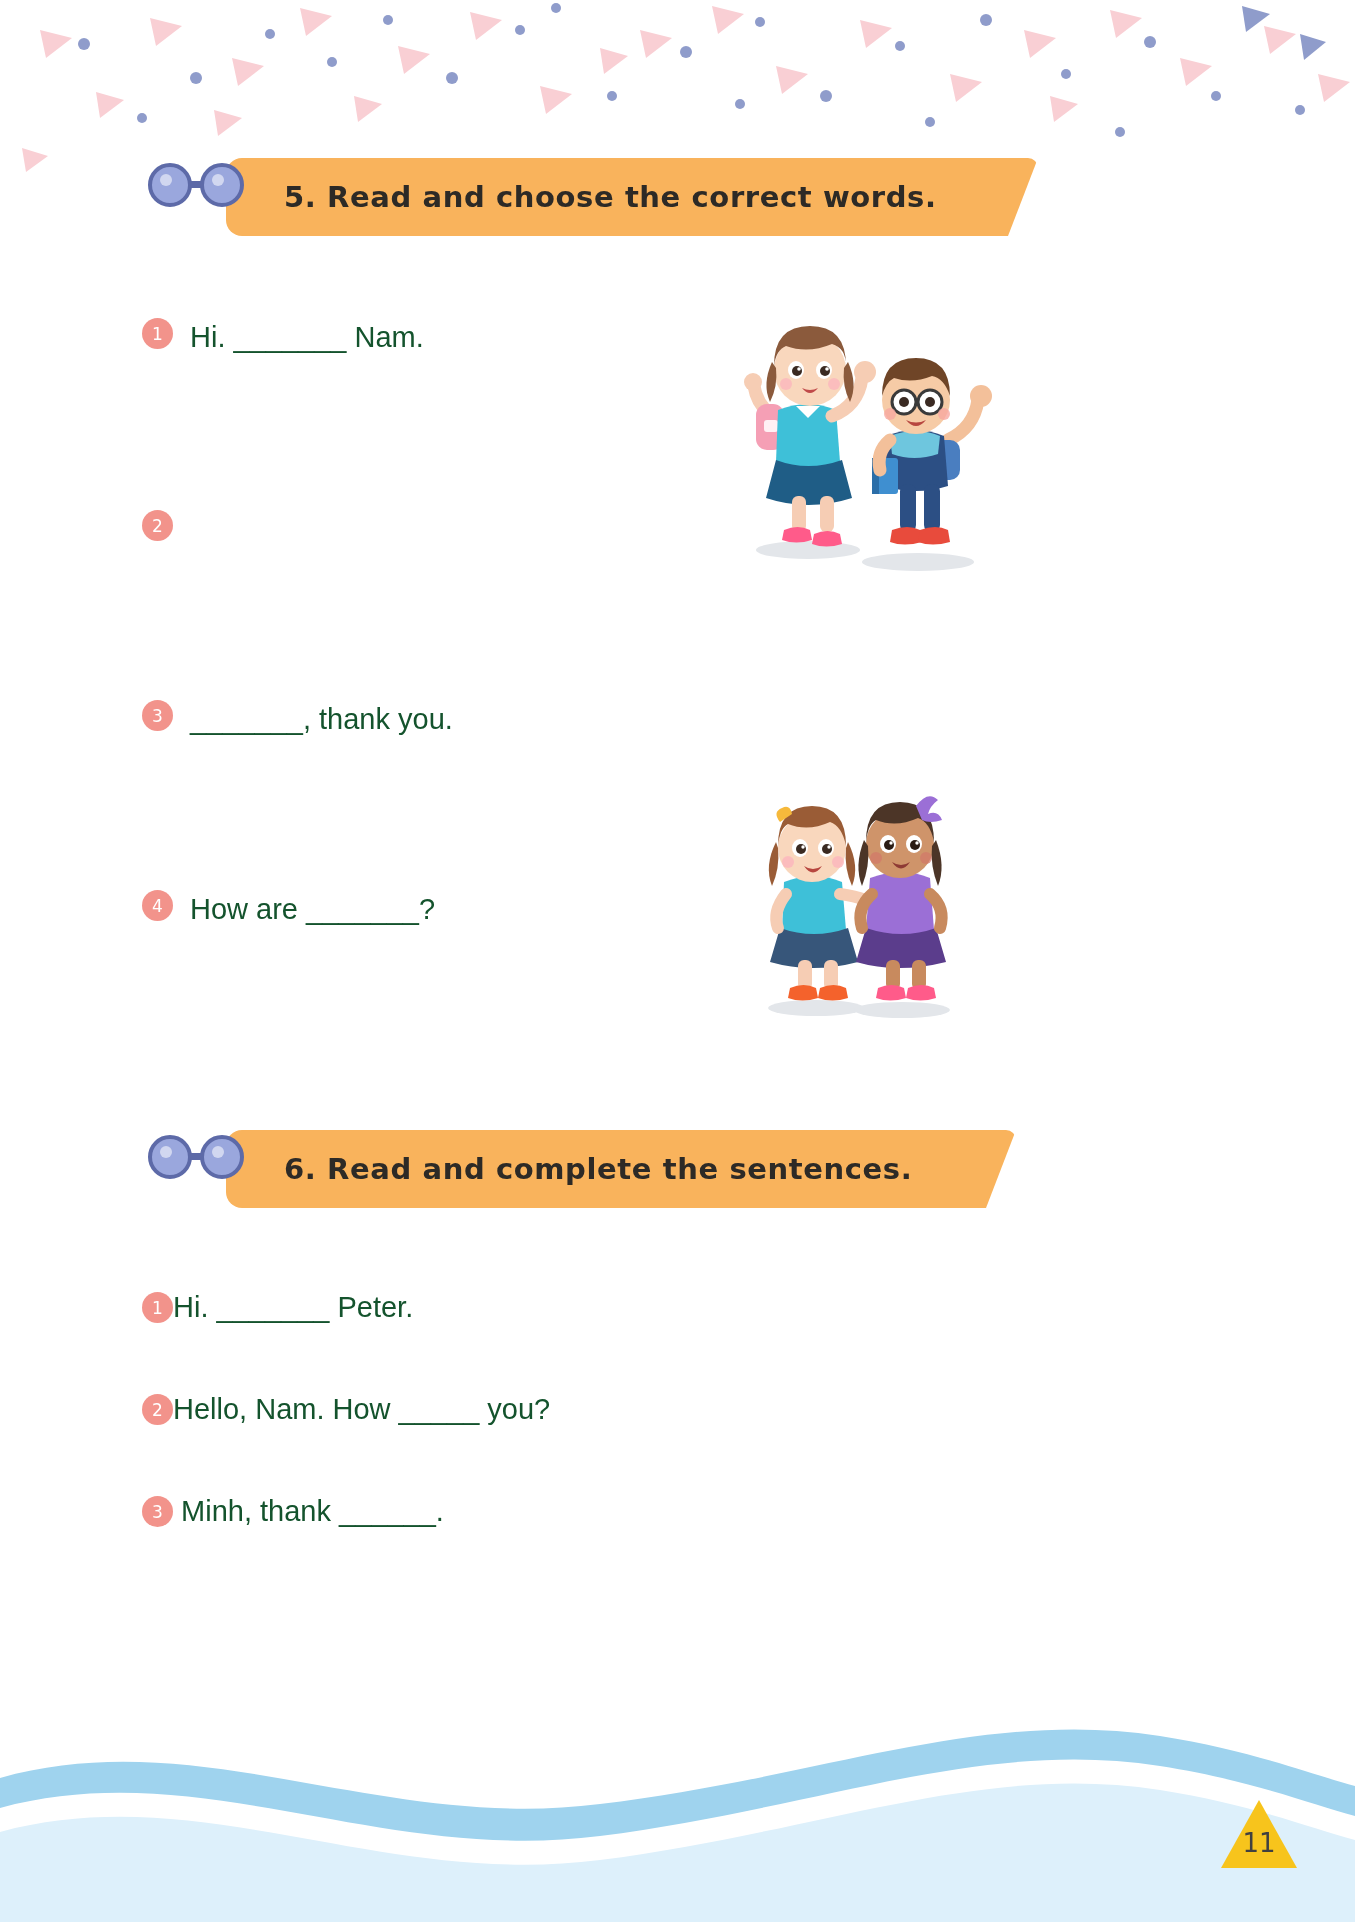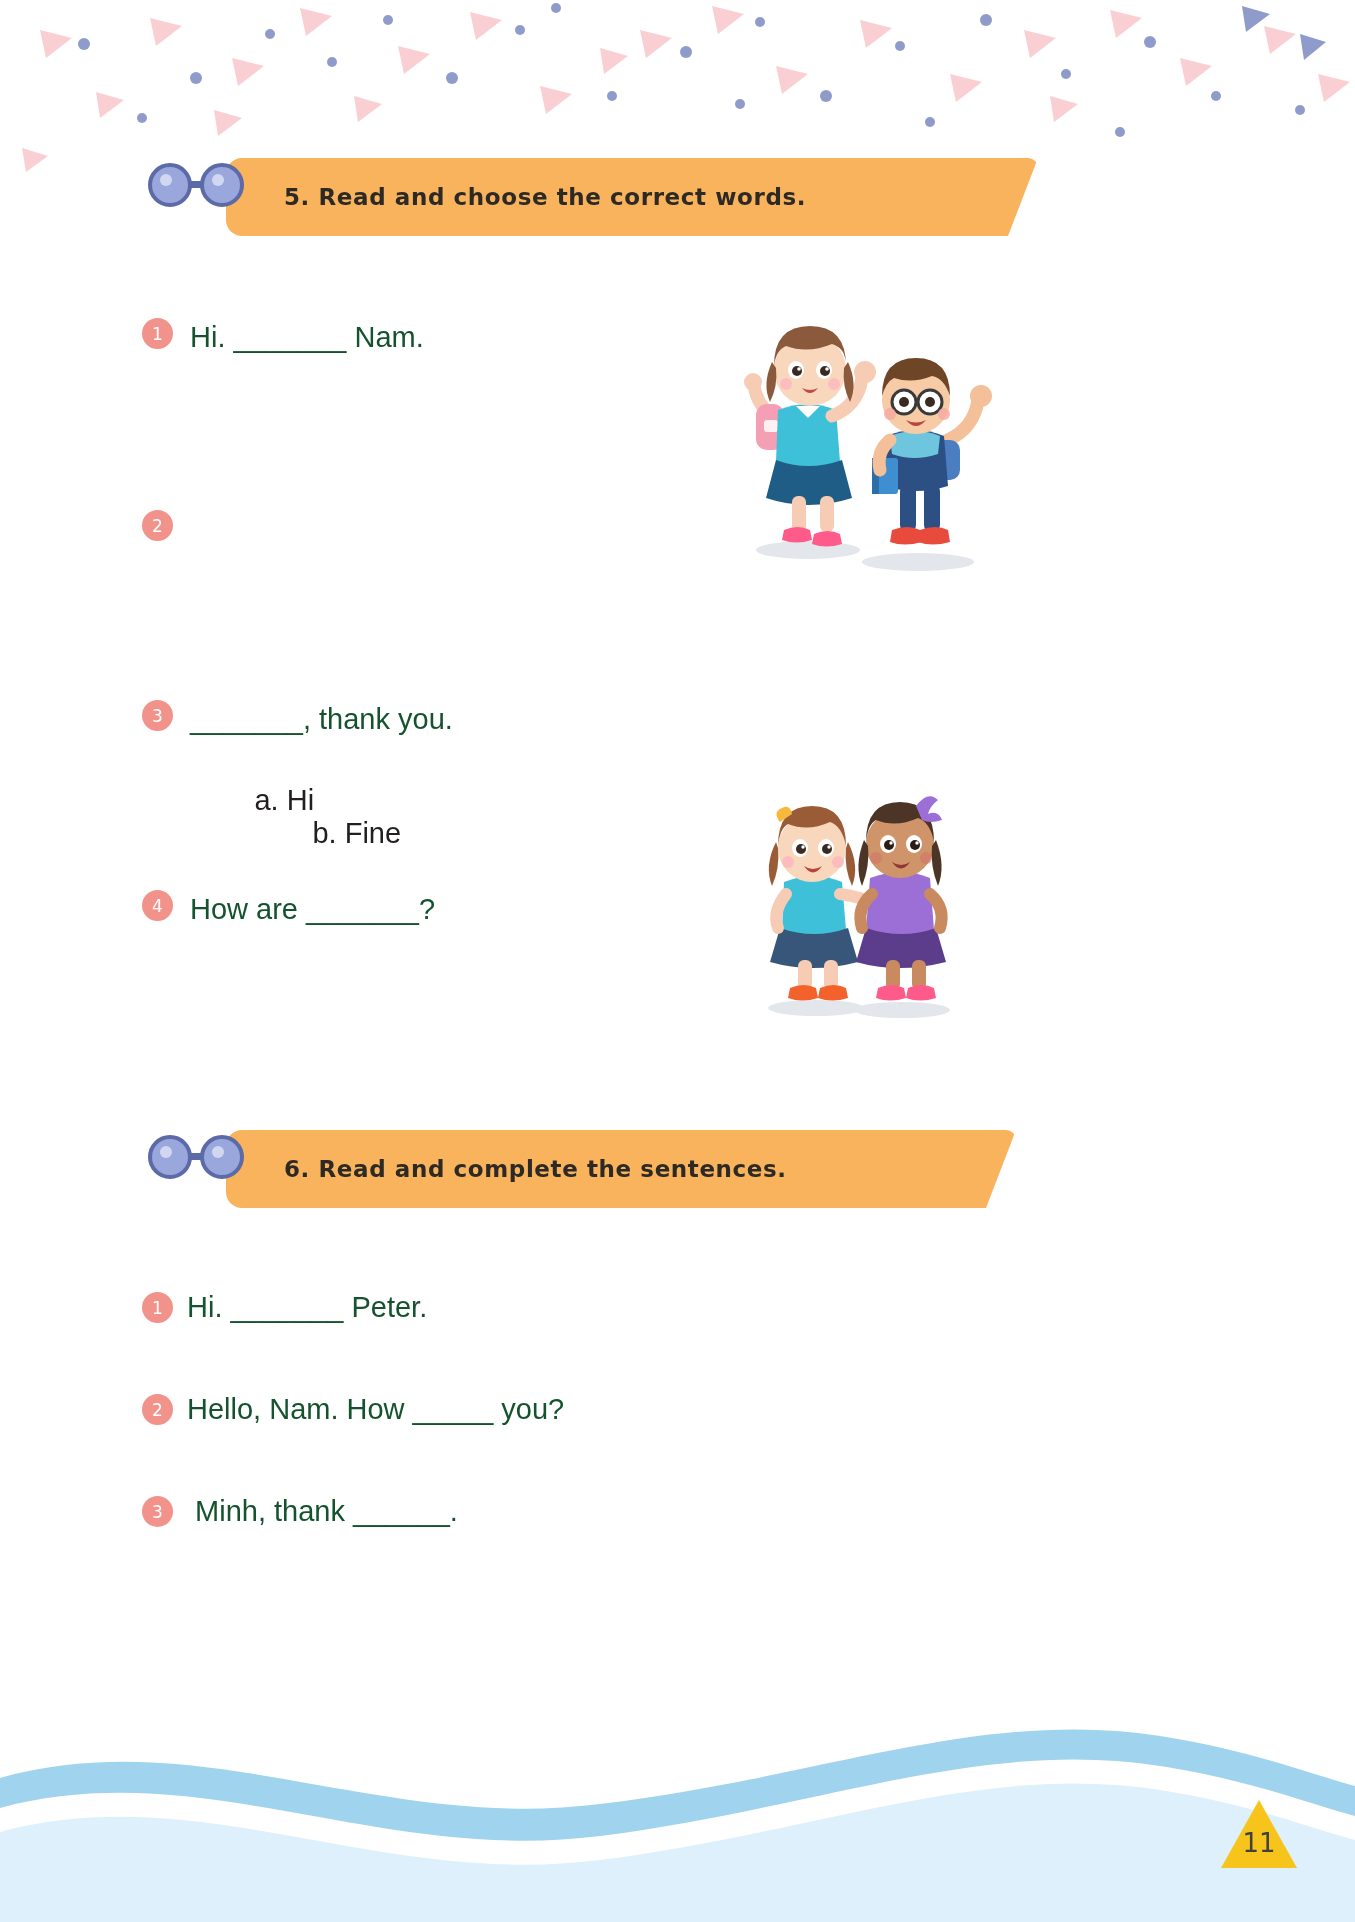--- a/index.html
+++ b/index.html
@@ -71,21 +71,21 @@
     display: flex;
     align-items: center;
     padding: 0 46px 0 58px;
     border-radius: 16px 10px 10px 16px;
     clip-path: polygon(0 0, 100% 0, calc(100% - 30px) 100%, 0 100%);
     color: #2b2b2b;
   }
   .banner-text {
     font-family: "DejaVu Sans", sans-serif;
     font-weight: bold;
-    font-size: 23px;
+    font-size: 29px;
     letter-spacing: .6px;
     color: #2d2a26;
     white-space: nowrap;
   }
 
   
   .qnum {
     display: inline-flex;
     align-items: center;
     justify-content: center;
@@ -117,21 +117,21 @@
     white-space: pre;
   }
   .opt-b { margin-left: 58px; }
 
   
   .sitem {
     position: absolute;
     display: flex;
     align-items: center;
   }
-  .sitem .qline { margin-left: 14px; }
+  .sitem .qline { }
 
   
   .illus { position: absolute; }
 
   
   #wave { position: absolute; left: 0; bottom: 0; width: 1355px; height: 240px; }
   #page-badge {
     position: absolute;
     right: 56px; bottom: 52px;
     width: 80px; height: 72px;
@@ -228,24 +228,20 @@
   <div class="qitem" style="left:142px; top:510px;">
     <span class="qnum">2</span>
     <div class="qbody">
     </div>
   </div>
 
   <div class="qitem" style="left:142px; top:700px;">
     <span class="qnum">3</span>
     <div class="qbody">
       <div class="qline">_______, thank you.</div>
-      <div class="qopts">
-        <span>a. Hi</span>
-        <span class="opt-b">b. Fine</span>
-      </div>
     </div>
   </div>
 
   <div class="qitem" style="left:142px; top:890px;">
     <span class="qnum">4</span>
     <div class="qbody">
       <div class="qline">How are _______?</div>
     </div>
   </div>
 

